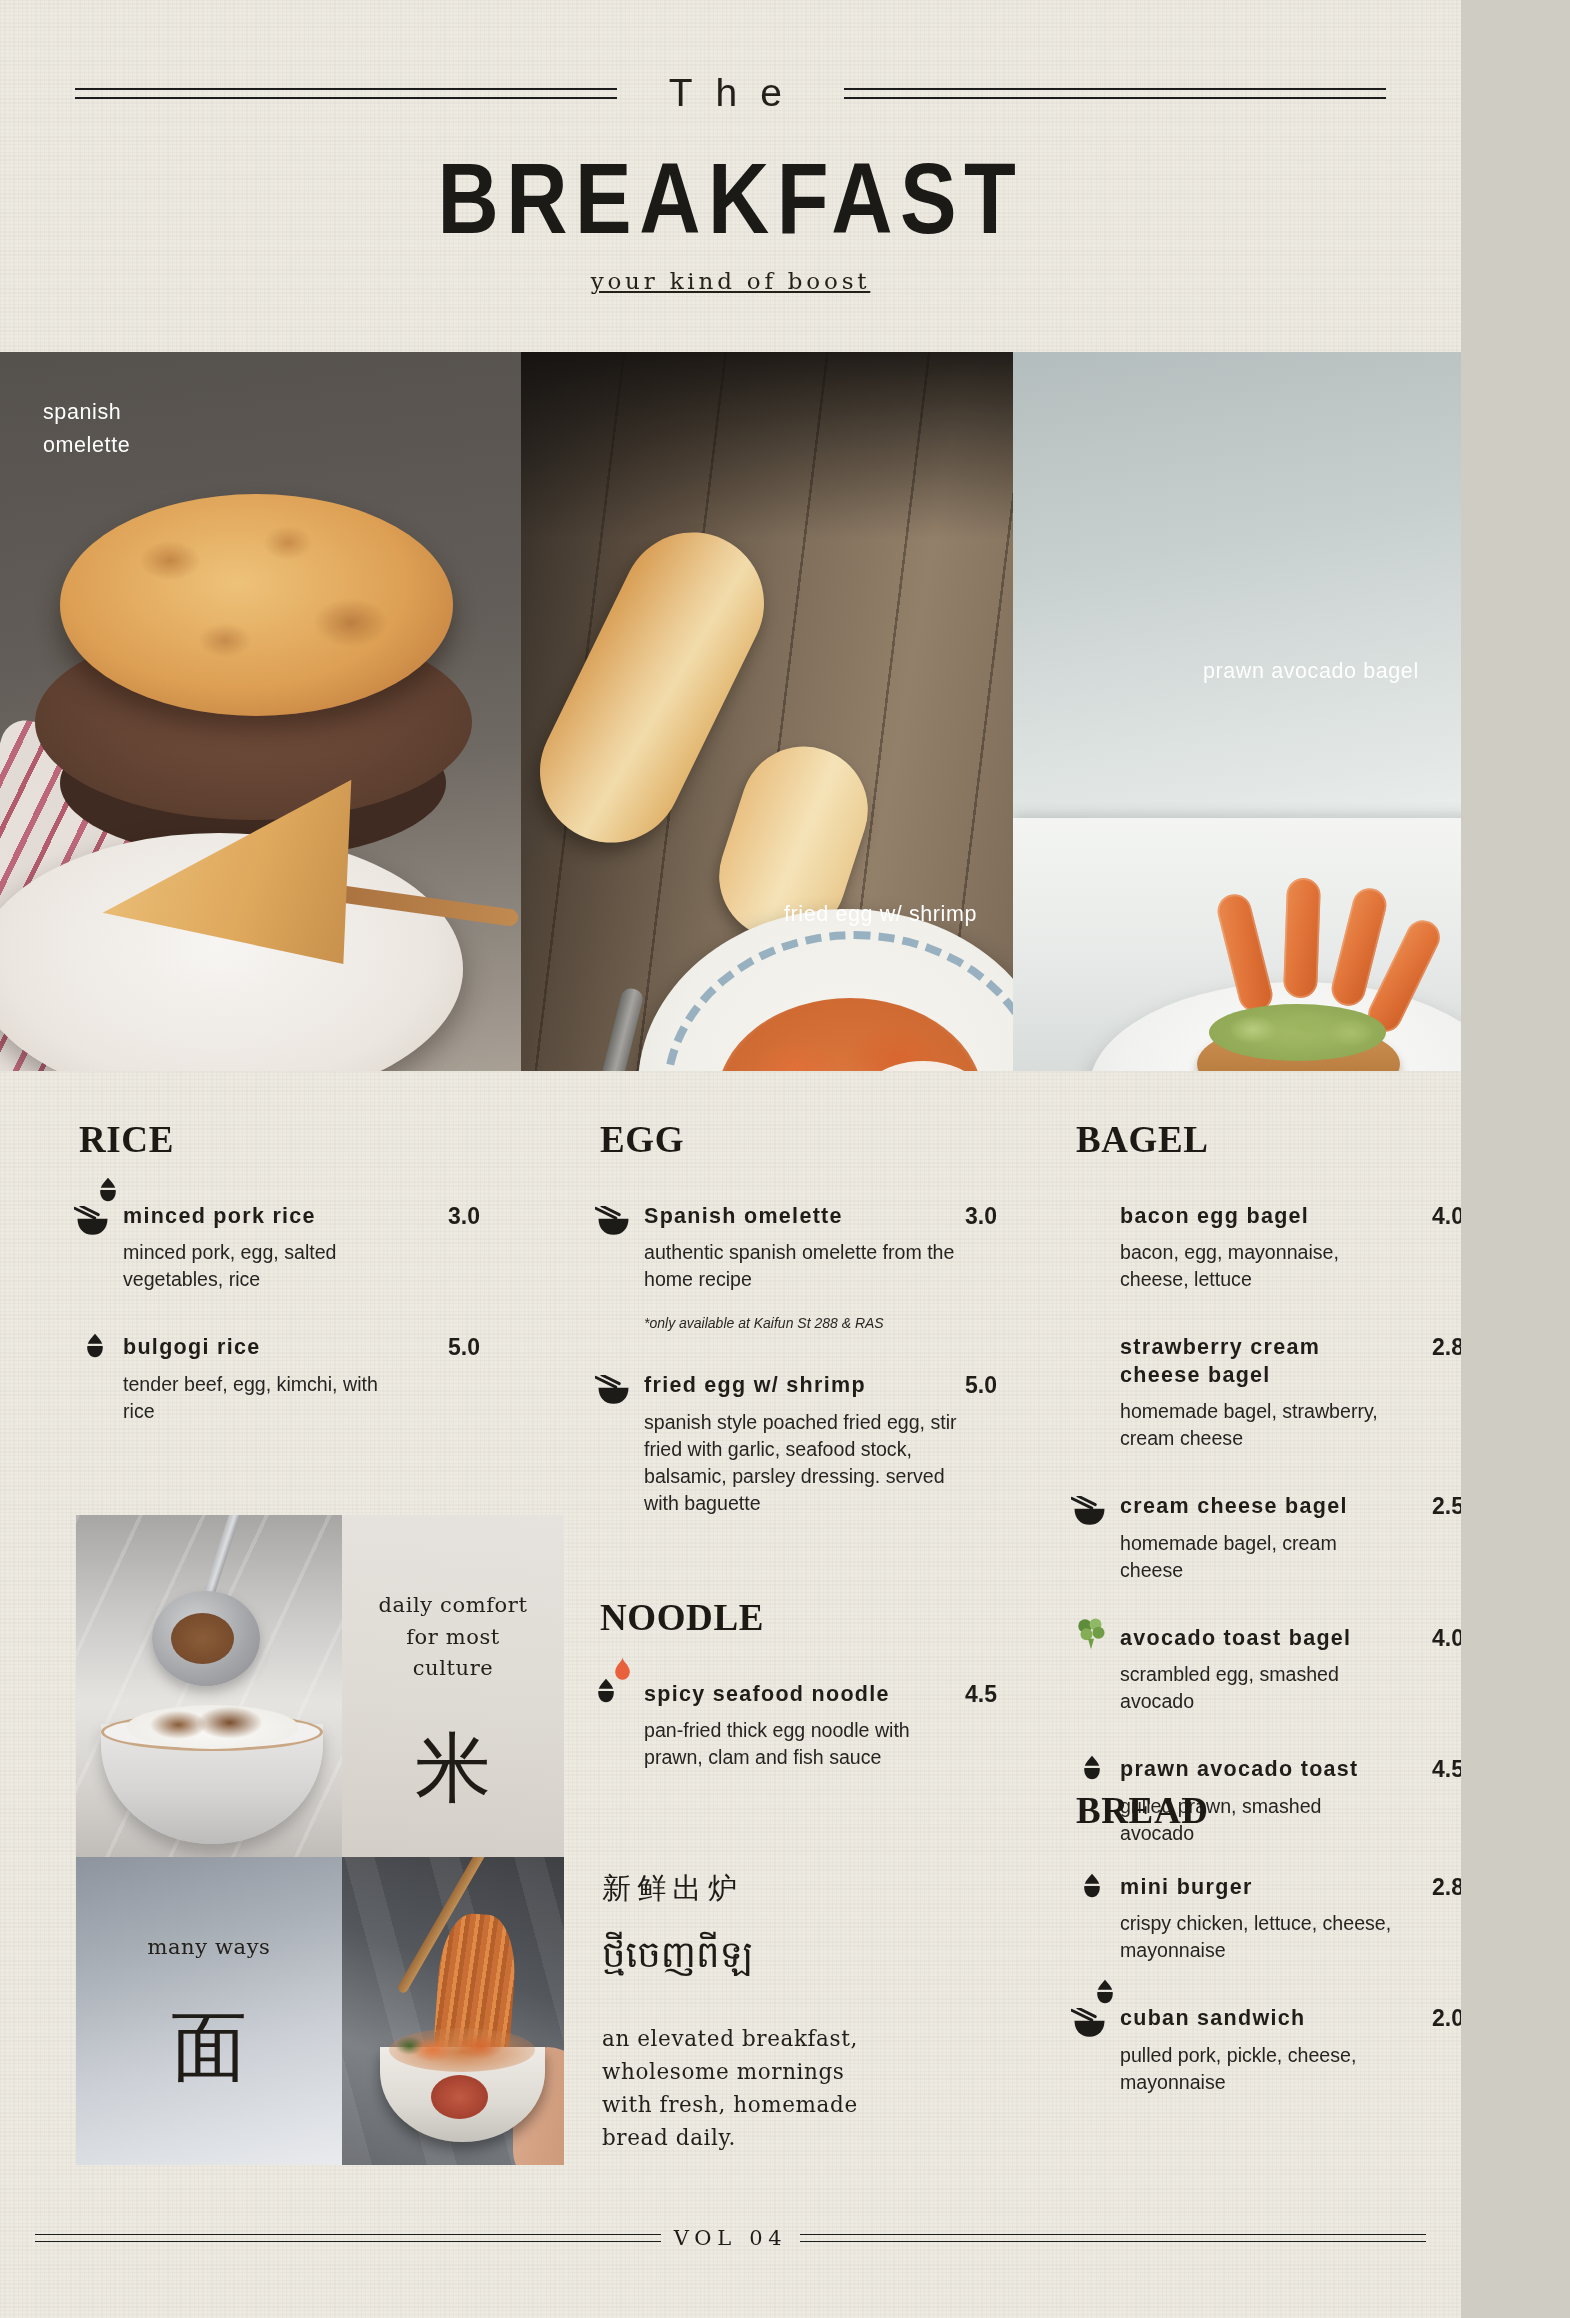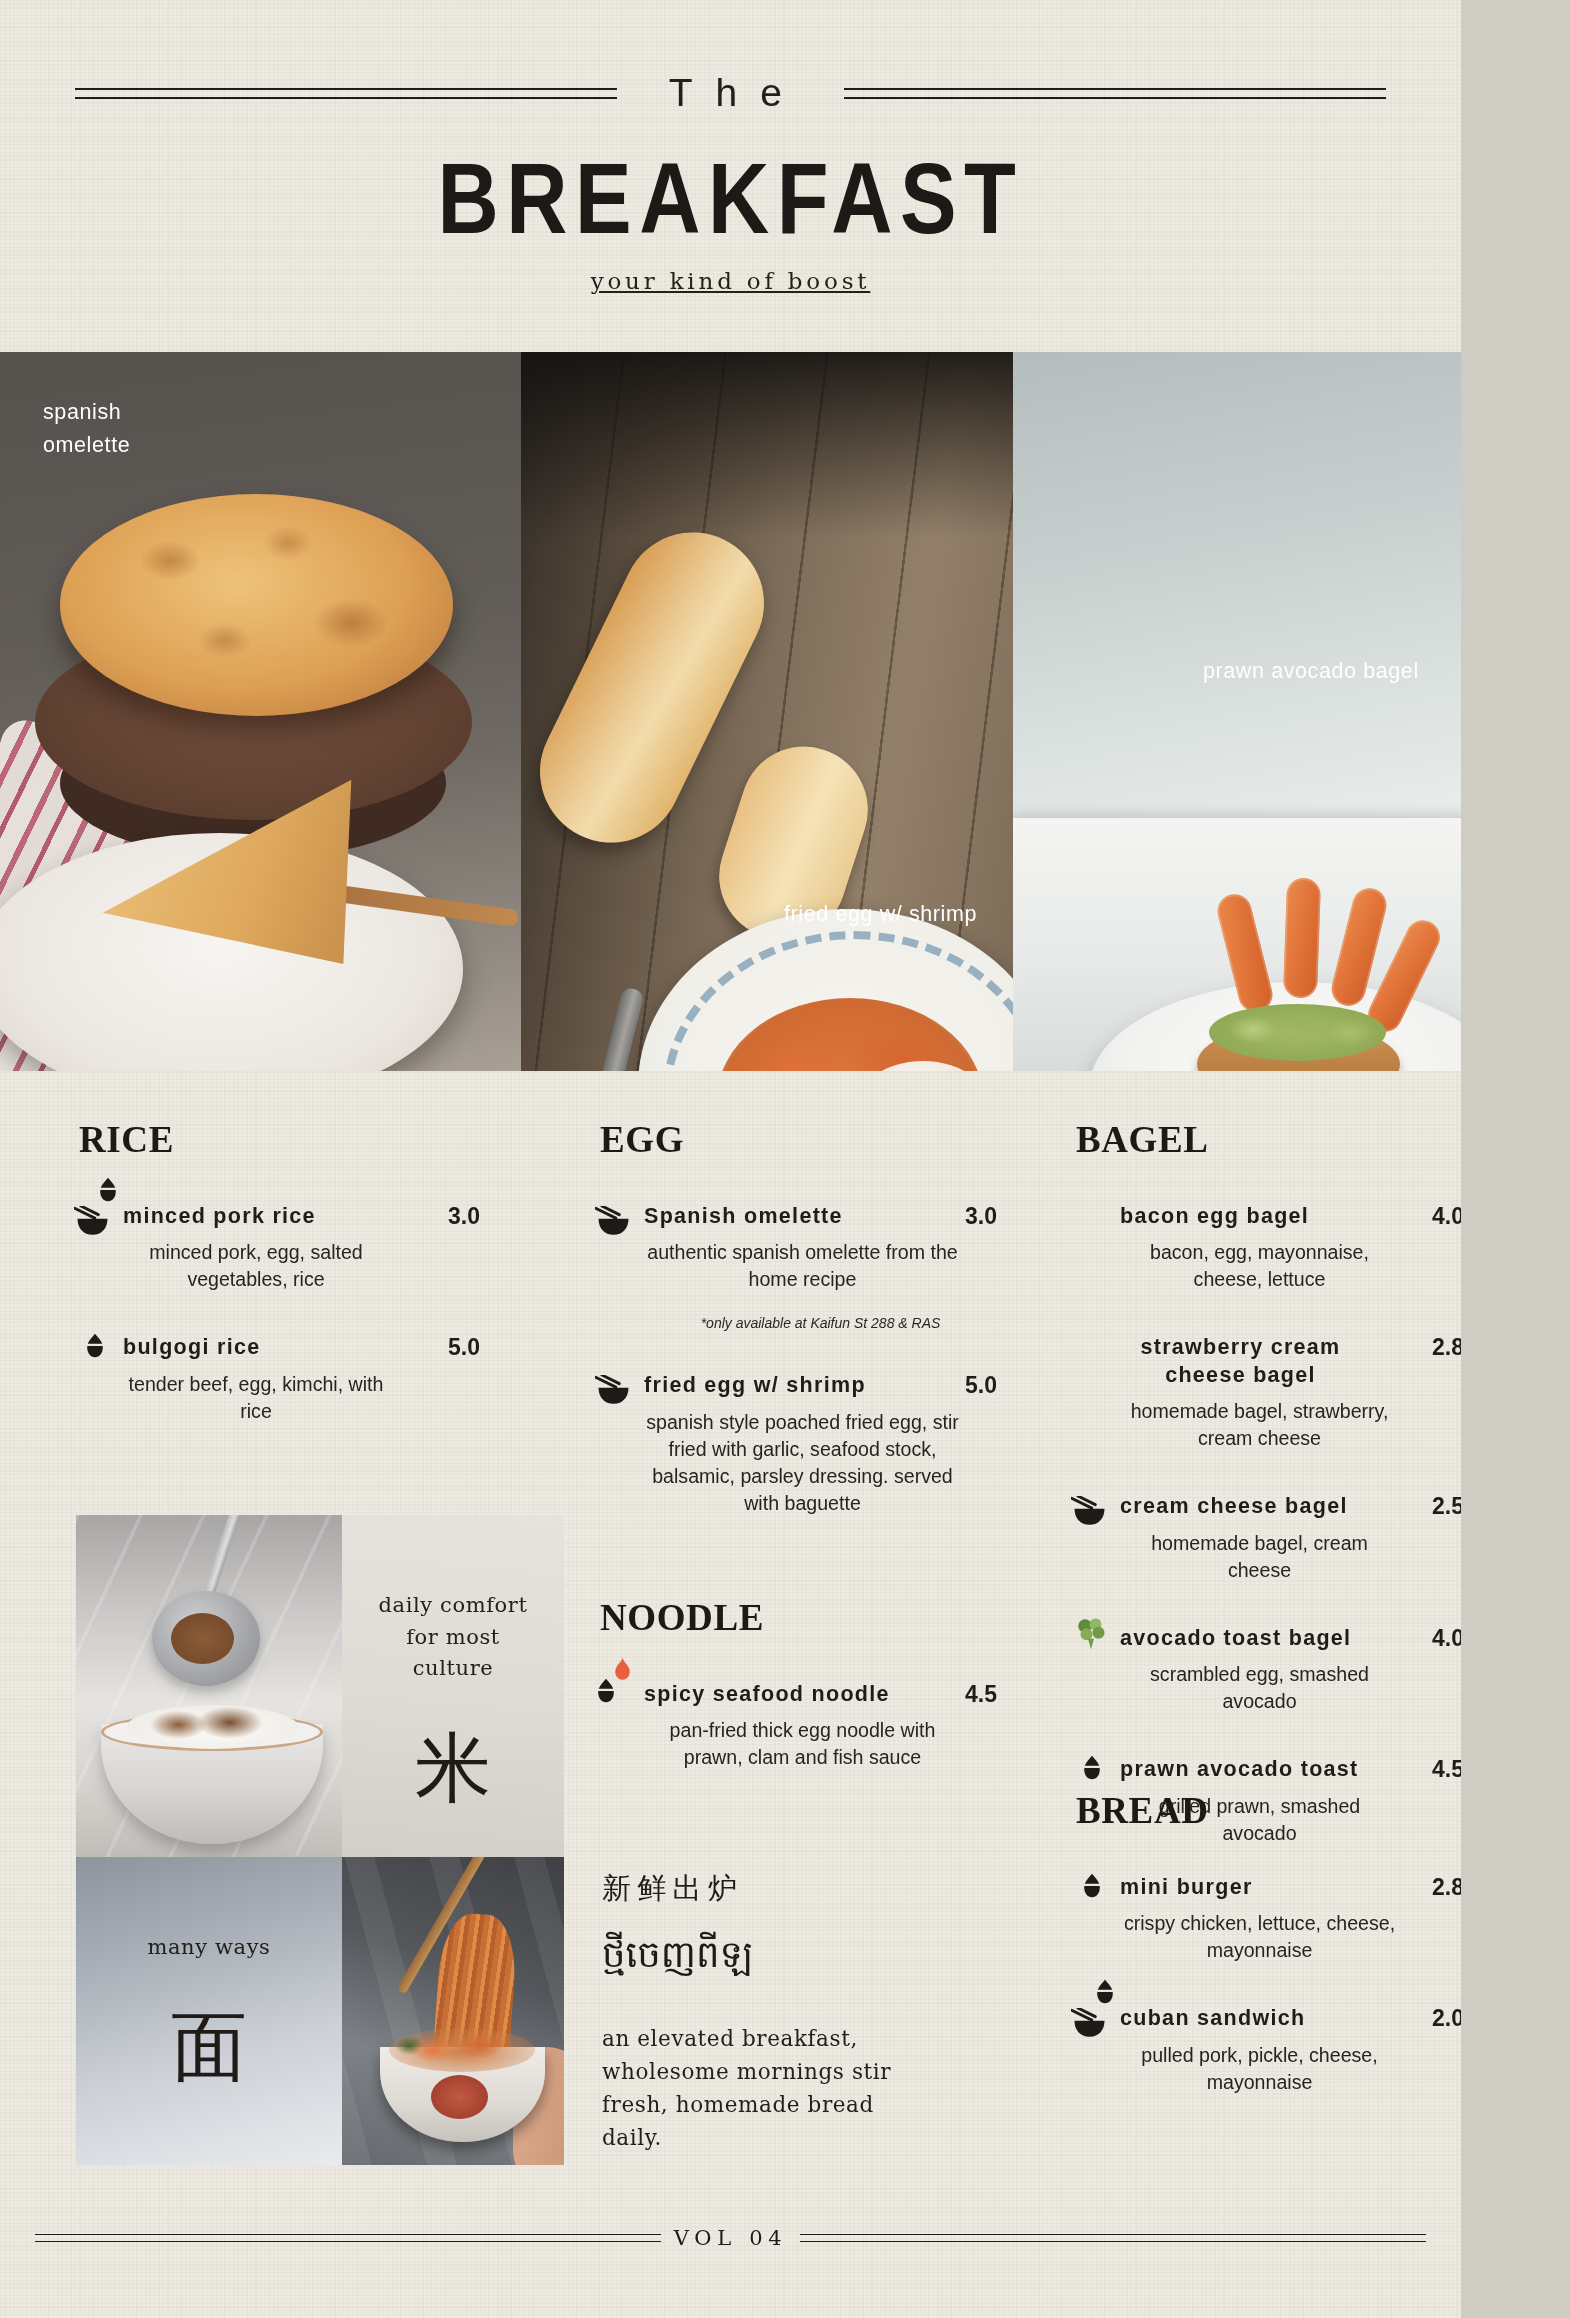--- a/index.html
+++ b/index.html
@@ -103,21 +103,21 @@
     box-shadow:inset 0 0 0 1.9px rgba(255,230,210,.25); }
   .prawn.p1 { left:215px; top:541px; transform:rotate(-14deg); }
   .prawn.p2 { left:272px; top:526px; transform:rotate(2deg); }
   .prawn.p3 { left:329px; top:535px; transform:rotate(14deg); }
   .prawn.p4 { left:374px; top:564px; transform:rotate(26deg); }
 
   
   .menu-section { position:absolute; }
   .section-title { font-family:"Liberation Serif", serif; font-weight:700; font-size:37px;
     letter-spacing:0.6px; color:#1d1a15; margin:0 0 42px 0; }
-  .item { position:relative; padding-left:44px; margin-bottom:41px;text-align:center; }
+  .item { position:relative; padding-left:44px; margin-bottom:41px; }
   .item-head { display:flex; align-items:flex-start; }
   .item-name { font-size:21.5px; font-weight:700; letter-spacing:1.3px; line-height:1.28; color:#201d19; }
   .item-price { margin-left:auto; padding-left:14px; font-size:23px; font-weight:700; color:#201d19; }
   .item-desc { margin-top:8.9px; font-size:19.6px; line-height:1.38; color:#262421; }
   .item-note { margin-top:22px; font-size:14px; font-style:italic; color:#2a2824; }
   .sec-rice  { left:79px;  top:1118px; width:401px; }
   .sec-egg   { left:600px;  top:1118px; width:397px; }
   .sec-bagel { left:1076px; top:1118px; width:388px; }
   .sec-noodle{ left:600px;  top:1596px; width:397px; }
   .sec-bread { left:1076px; top:1789px; width:388px; }
@@ -483,21 +483,21 @@
       <div class="hand"></div>
       <div class="noodle-bowl"></div>
       <div class="noodle-topping"></div>
       <div class="rooster"></div>
     </div>
   </div>
 
   <div class="promo">
     <div class="promo-zh">新鲜出炉</div>
     <div class="promo-km">ថ្មីចេញពីឡ</div>
-    <div class="promo-body">an elevated breakfast, wholesome mornings stir fresh, homemade bread daily.</div>
+    <div class="promo-body">an elevated breakfast, wholesome mornings with fresh, homemade bread daily.</div>
   </div>
 
   <div class="footer">
     <div class="double-rule"></div>
     <div class="vol">VOL 04</div>
     <div class="double-rule"></div>
   </div>
 
 </div>
 

